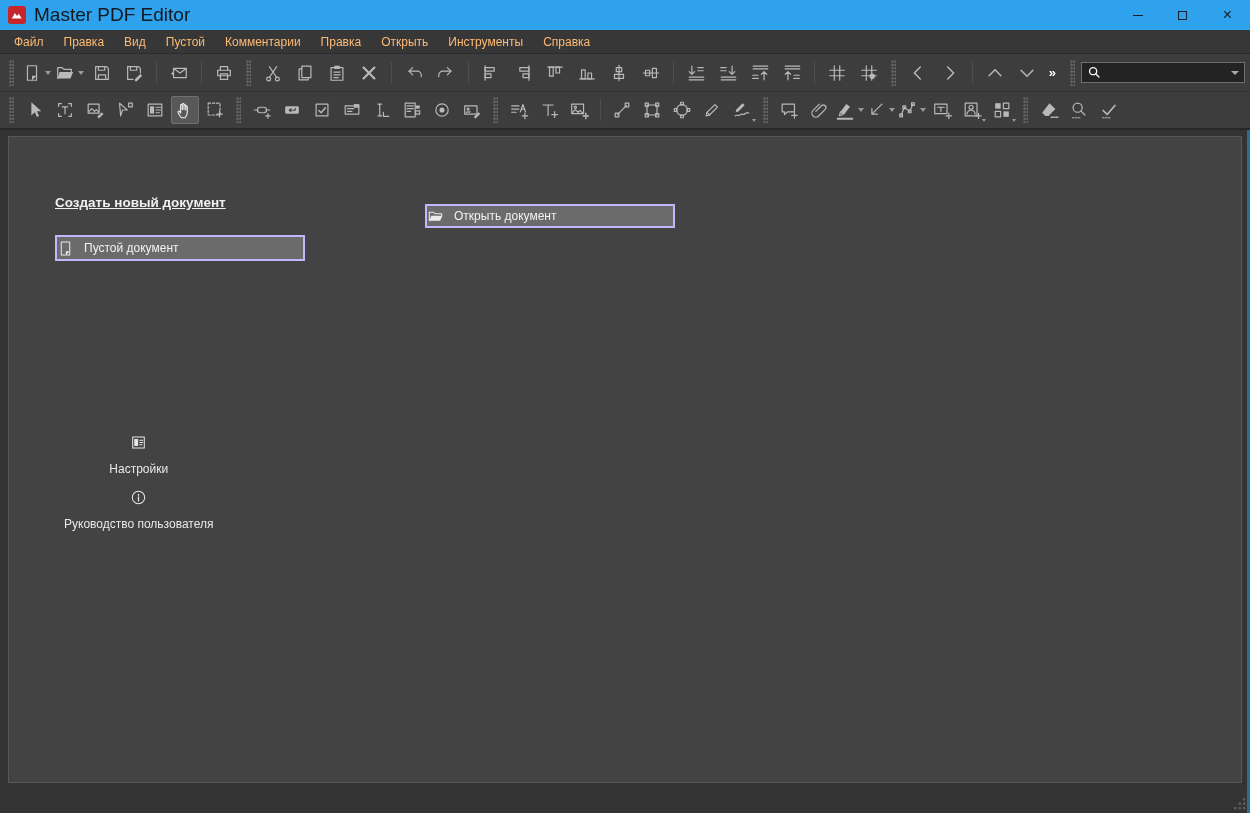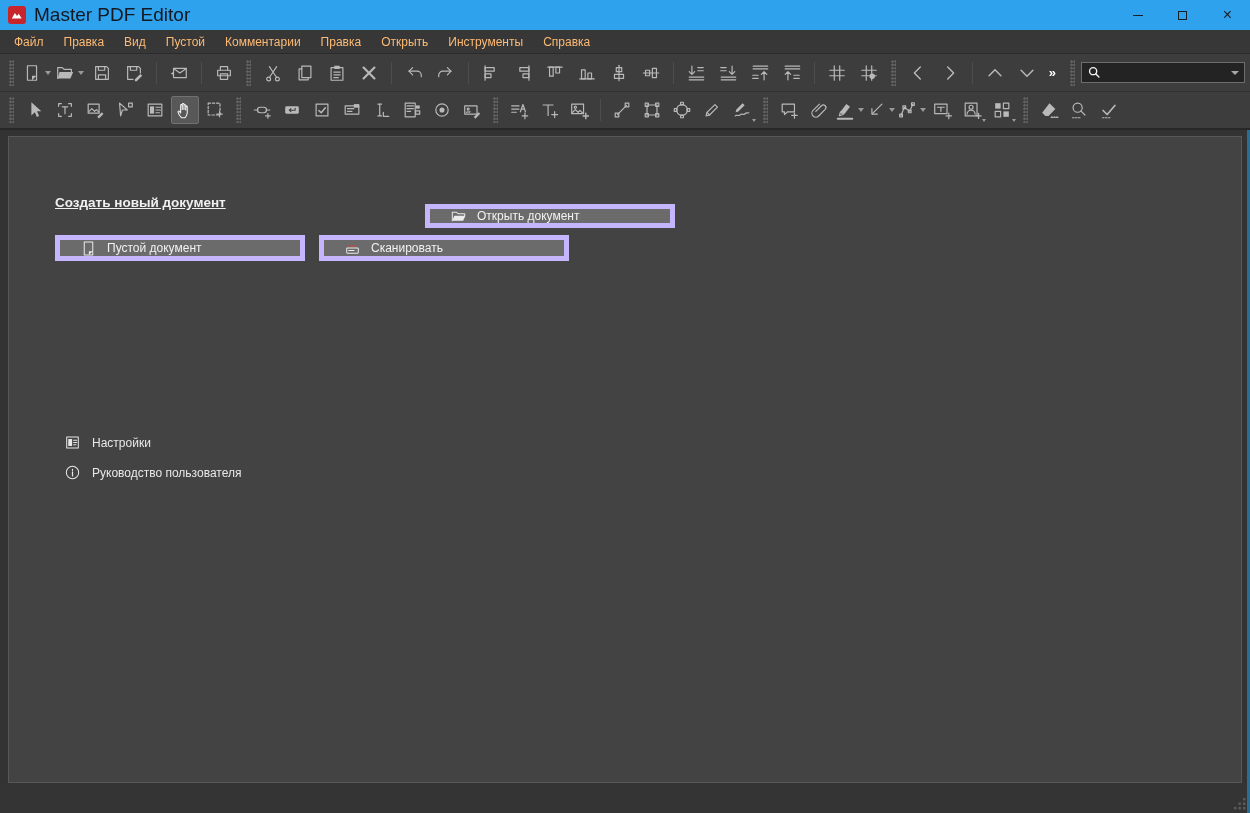--- a/index.html
+++ b/index.html
@@ -50,27 +50,27 @@
   .searchbox input{flex:1;min-width:0;background:transparent;border:none;outline:none;
              color:#ddd;font-size:12px;font-family:inherit;padding:0 4px;}
   .search-caret{width:0;height:0;border-left:4px solid transparent;border-right:4px solid transparent;
              border-top:4.5px solid #a8a8a8;}
   
   .content{position:relative;height:653px;background:#333333;}
   .panel{position:absolute;left:8px;right:8px;top:6px;bottom:0;
          background:#434343;border:1px solid #585858;}
   .heading{position:absolute;left:46px;top:58px;color:#f0f0f0;font-size:13.5px;font-weight:bold;text-decoration:underline;}
   .create-col{position:absolute;left:46px;top:98px;display:flex;flex-direction:row;gap:14px;}
-  .wbtn{width:250px;height:26px;background:#6b6b6b;border:5px solid #c4b5fd;
-        display:flex;align-items:center;padding-left:20px;gap:10px;
+  .wbtn{width:250px;height:26px;background:#6b6b6b;border:2px solid #c4b5fd;
+        display:flex;align-items:center;padding-left:0;gap:10px;
         color:#f2f2f2;font-size:12px;cursor:default;}
   .wbtn .ic{color:#ececec;}
   .open-btn{position:absolute;left:416px;top:67px;height:24px;}
   .links{position:absolute;left:55px;top:297px;display:flex;flex-direction:column;gap:13px;}
-  .linkrow{display:flex;align-items:center;gap:11px;color:#e8e8e8;font-size:12px;cursor:default;}
+  .linkrow{display:flex;align-items:center;gap:11px;color:#e8e8e8;font-size:12px;cursor:default;flex-direction:column;}
   .linkrow .ic{color:#e8e8e8;}
   .right-accent{position:absolute;right:0;top:130px;bottom:0;width:3px;background:#2b6e93;}
   
   .statusbar{height:30px;background:#343434;position:relative;}
   .resize-grip{position:absolute;right:4px;bottom:3px;}
 </style>
 </head>
 <body>
 
 <div class="titlebar">
@@ -679,30 +679,20 @@
     <div class="heading">Создать новый документ</div>
     <div class="create-col" id="create-buttons">
         <div class="wbtn">
           <div class="ic">
             <svg width="17" height="17" viewBox="0 0 22 22" fill="none" stroke="currentColor" stroke-width="1.3" stroke-linecap="round" stroke-linejoin="round">
               <path d="M5.5 2.5h11v17h-11z"></path>
               <path d="M11.5 19.5l5-5h-5z" fill="currentColor" stroke="none"></path>
             </svg>
           </div>
           <span>Пустой документ</span>
-        </div>
-        <div class="wbtn">
-          <div class="ic">
-            <svg width="17" height="17" viewBox="0 0 22 22" fill="none" stroke="currentColor" stroke-width="1.3" stroke-linecap="round" stroke-linejoin="round">
-              <rect x="3.5" y="10.5" width="15" height="6.5" rx="1"></rect>
-              <path d="M6 13.5h7"></path>
-              <path d="M6 7.5h2M9.5 7.5h2M13 7.5h2" stroke="#d04840" stroke-width="1.6"></path>
-            </svg>
-          </div>
-          <span>Сканировать</span>
         </div>
       </div>
     <div class="wbtn open-btn" id="open-btn">
       <span class="ic" id="open-btn-icon">
           <svg width="17" height="17" viewBox="0 0 22 22" fill="none" stroke="currentColor" stroke-width="1.3" stroke-linecap="round" stroke-linejoin="round">
             <path d="M3 16.5V5.5h5.5l2 2H19V10"></path>
             <path d="M5.5 10h14.5l-3 6.5H3z" fill="currentColor" stroke="none"></path>
           </svg>
         </span>
       <span>Открыть документ</span>

